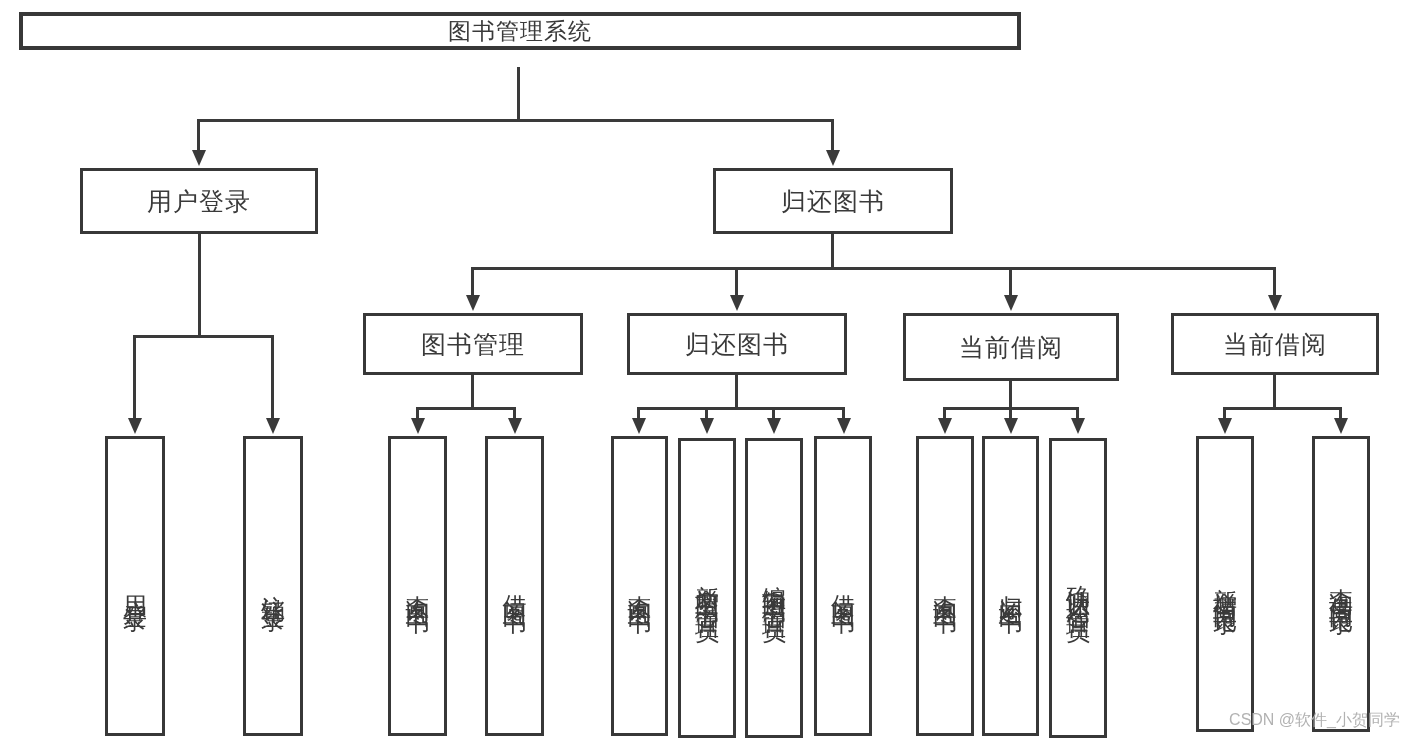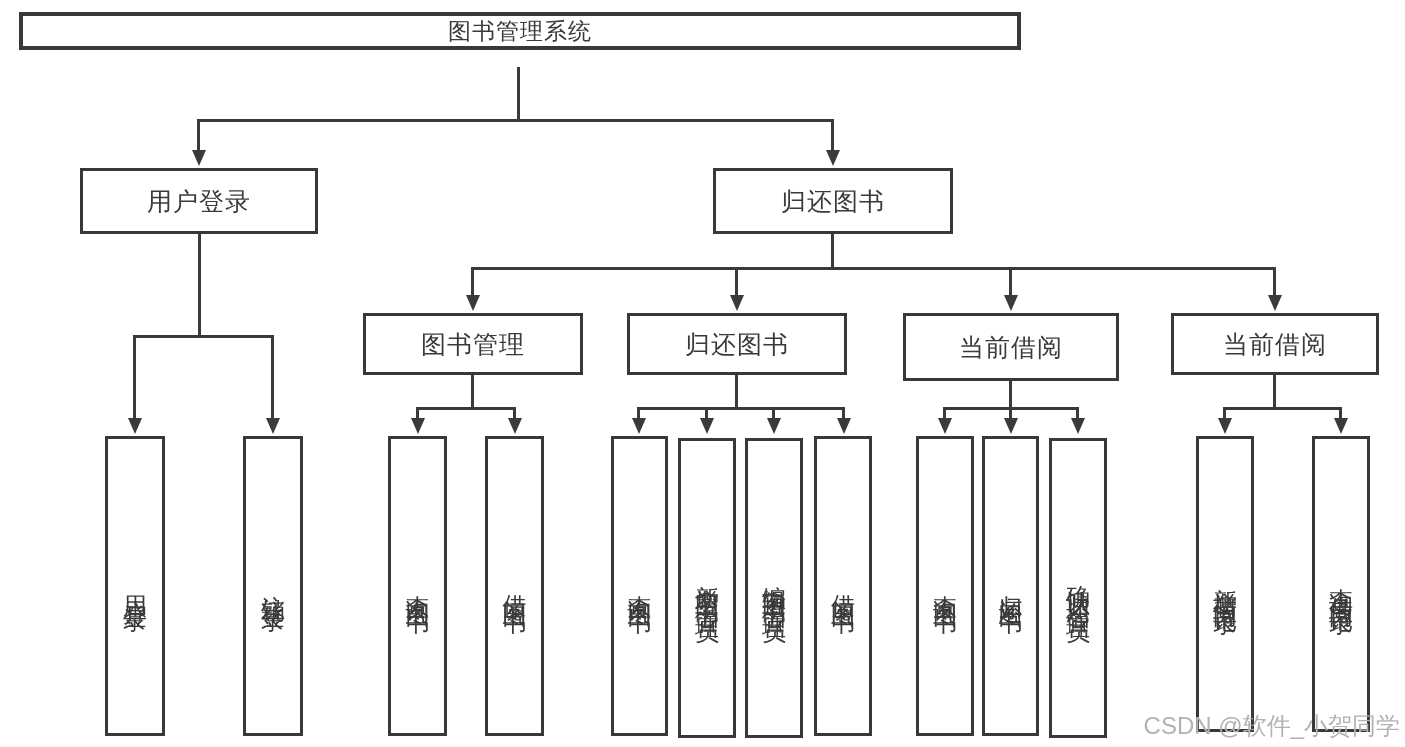--- a/index.html
+++ b/index.html
@@ -23,21 +23,21 @@
   .hline,.vline{position:absolute;background:#3a3a3a;}
   .hline{height:3px;}
   .vline{width:3px;}
   .arrow{position:absolute;width:3px;background:#3a3a3a;}
   .arrow::after{
     content:"";position:absolute;left:-5.5px;bottom:-16px;width:0;height:0;
     border-style:solid;border-width:16px 7px 0 7px;
     border-color:#3a3a3a transparent transparent transparent;
   }
   .watermark{
-    position:absolute;right:5px;top:710px;font-size:24px;color:#b2b2b2;
+    position:absolute;right:5px;top:710px;font-size:16px;color:#b2b2b2;
     white-space:nowrap;z-index:5;
   }
 </style>
 </head>
 <body>
 
 <div>
 
   <div class="vline" style="left:517px;top:67px;height:55px"></div>
   <div class="hline" style="left:197px;top:119px;width:637px"></div>

